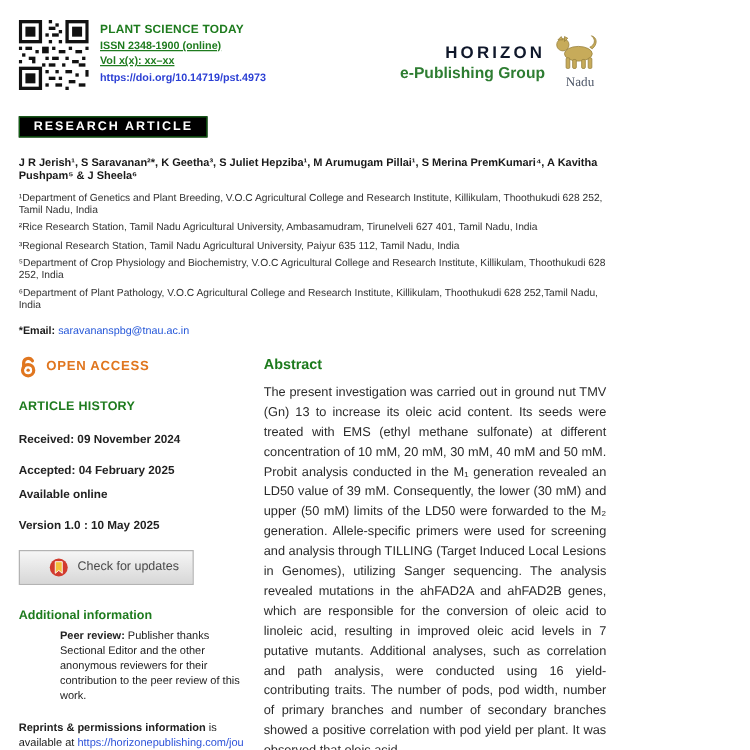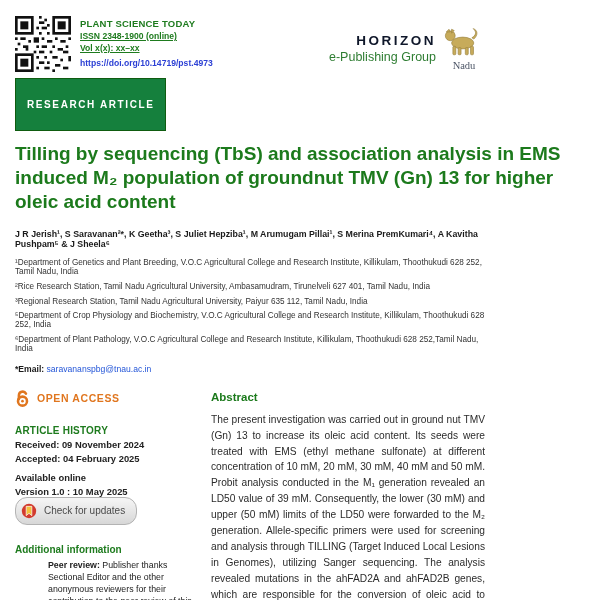--- a/index.html
+++ b/index.html
@@ -13,52 +13,52 @@
   
   .header{display:flex;align-items:flex-start;}
   .qr{width:56px;height:56px;flex-shrink:0;}
   .jinfo{margin-left:9px;padding-top:3px;line-height:1.0;}
   .jname{color:#1e7b1e;font-weight:bold;font-size:9.5px;letter-spacing:.2px;}
   .jissn,.jvol{color:#1e7b1e;font-weight:bold;font-size:8.6px;margin-top:3.5px;text-decoration:underline;}
   .jdoi{color:#2b3fd4;font-weight:bold;font-size:8.6px;margin-top:3.5px;}
   .pub{margin-left:auto;display:flex;align-items:center;gap:7px;padding-top:10px;}
   .pubtext{text-align:right;}
   .horizon{font-size:13.5px;font-weight:bold;color:#0f172a;letter-spacing:2.5px;}
-  .epub{font-size:12.5px;font-weight:normal;color:#2e7d32;margin-top:2px;}
+  .epub{font-size:12.5px;font-weight:bold;color:#2e7d32;margin-top:2px;}
   .lionblock{text-align:center;line-height:1;}
   .hepg{font-family:"Liberation Serif",serif;font-size:10.5px;color:#4c5566;margin-top:-2px;}
 
   
-  .badge{display:inline-block;background:#15803d;border:1px solid #0f5c10;color:#fff;
-    font-weight:bold;font-size:10px;letter-spacing:1.6px;padding:20px 11px;margin-top:6px;}
+  .badge{display:inline-block;background:#000000;border:1px solid #0f5c10;color:#fff;
+    font-weight:bold;font-size:10px;letter-spacing:1.6px;padding:2px 11px;margin-top:20px;}
 
   
   .title{color:#1c7a1c;font-weight:bold;font-size:19px;line-height:1.27;margin-top:11px;width:575px;}
   .authors{font-size:8.8px;font-weight:bold;color:#1a1a1a;margin-top:15px;}
   .affs{margin-top:9px;}
   .aff{font-size:8.2px;color:#333;margin-top:5.6px;}
   .email{font-size:8.6px;margin-top:11px;}
   .email .lbl{color:#1a1a1a;font-weight:bold;}
   .email a{color:#2456d8;text-decoration:none;}
 
   
   .cols{display:flex;margin-top:15px;}
   .left{width:196px;flex-shrink:0;padding-right:16px;box-sizing:border-box;}
   .right{flex:1;}
 
   .oarow{display:flex;align-items:center;gap:7px;}
   .oatext{color:#e0761f;font-weight:bold;font-size:10.5px;letter-spacing:.6px;}
 
   .ahhead{color:#1e7b1e;font-weight:bold;font-size:10px;margin-top:17px;letter-spacing:.2px;}
-  .ahline{font-size:9.4px;font-weight:bold;color:#222;margin-top:3px;}
+  .ahline{font-size:9.4px;font-weight:bold;color:#222;margin-top:14px;}
   .ahline.gap{margin-top:8px;}
 
-  .updbtn{display:inline-flex;align-items:center;gap:7px;
-    background:linear-gradient(#f6f6f6,#d7d7d7);border:1px solid #b3b3b3;border-radius:12px;
-    padding:5px 11px 5px 5px;font-size:10px;color:#4a4a4a;cursor:pointer;}
+  .updbtn{display:inline-flex;align-items:center;gap:7px;margin-top:15px;
+    background:linear-gradient(#f6f6f6,#d7d7d7);border:1px solid #b3b3b3;border-radius:0;
+    padding:5px 11px 5px 23px;font-size:10px;color:#4a4a4a;cursor:pointer;}
 
   .aihead{color:#1e7b1e;font-weight:bold;font-size:10px;margin-top:19px;}
   .aitext{font-size:8.8px;line-height:1.38;color:#222;margin-top:4px;margin-left:33px;}
   .aitext .lbl{font-weight:bold;}
   .reprints{font-size:8.8px;line-height:1.38;color:#222;margin-top:13px;}
   .reprints .lbl{font-weight:bold;}
   .reprints a{color:#2d52d9;text-decoration:none;word-break:break-all;}
 
   .abshead{color:#1c7a1c;font-weight:bold;font-size:11.5px;margin-top:2px;}
   .abstext{font-size:10.2px;line-height:1.56;text-align:justify;color:#2b2b2b;margin-top:9px;}
@@ -152,21 +152,20 @@
         </svg>
         <div class="hepg">Nadu</div>
       </div>
     </div>
   </div>
 
   
   <div class="badge">RESEARCH ARTICLE</div>
 
   
-  <div class="title">Tilling by sequencing (TbS) and association analysis in EMS induced M₂ population of groundnut TMV (Gn) 13 for higher oleic acid content</div>
   <div class="authors">J R Jerish¹, S Saravanan²*, K Geetha³, S Juliet Hepziba¹, M Arumugam Pillai¹, S Merina PremKumari⁴, A Kavitha Pushpam⁵ &amp; J Sheela⁶</div>
 
   <div class="affs">
     <div class="aff">¹Department of Genetics and Plant Breeding, V.O.C Agricultural College and Research Institute, Killikulam, Thoothukudi 628 252, Tamil Nadu, India</div>
     <div class="aff">²Rice Research Station, Tamil Nadu Agricultural University, Ambasamudram, Tirunelveli 627 401, Tamil Nadu, India</div>
     <div class="aff">³Regional Research Station, Tamil Nadu Agricultural University, Paiyur 635 112, Tamil Nadu, India</div>
     <div class="aff">⁵Department of Crop Physiology and Biochemistry, V.O.C Agricultural College and Research Institute, Killikulam, Thoothukudi 628 252, India</div>
     <div class="aff">⁶Department of Plant Pathology, V.O.C Agricultural College and Research Institute, Killikulam, Thoothukudi 628 252,Tamil Nadu, India</div>
   </div>
 

